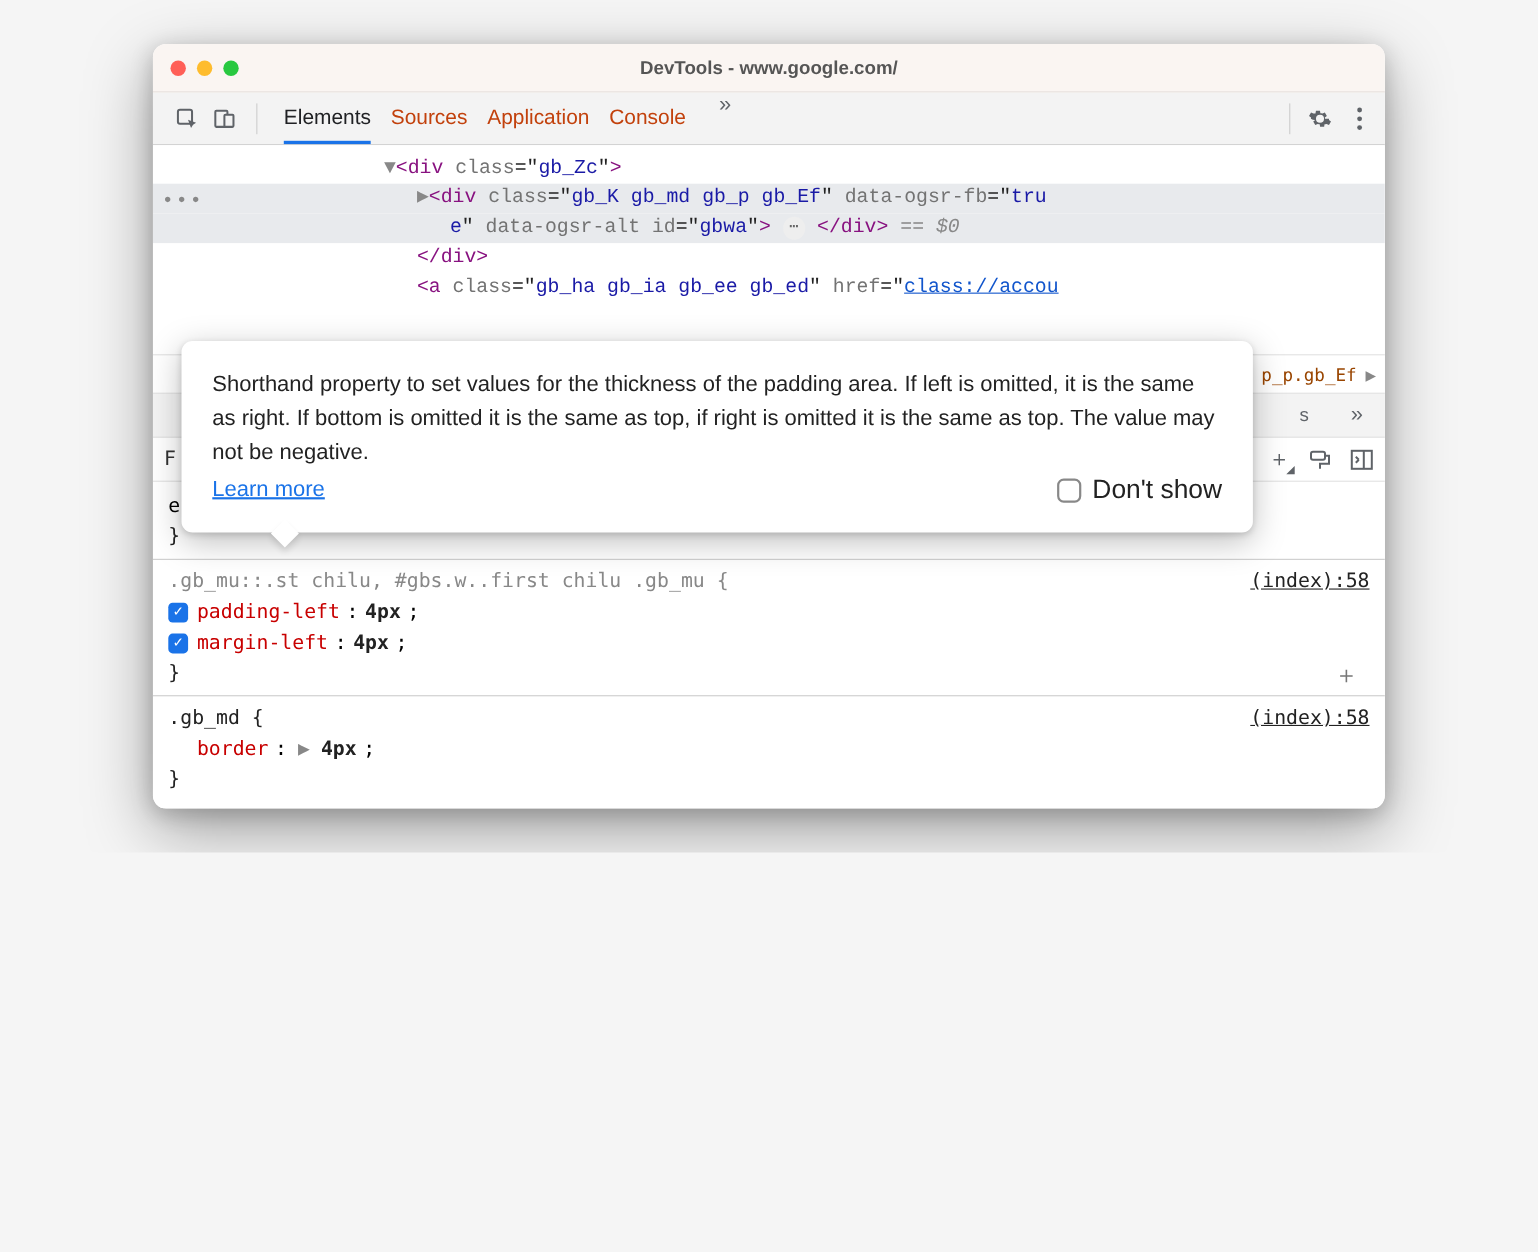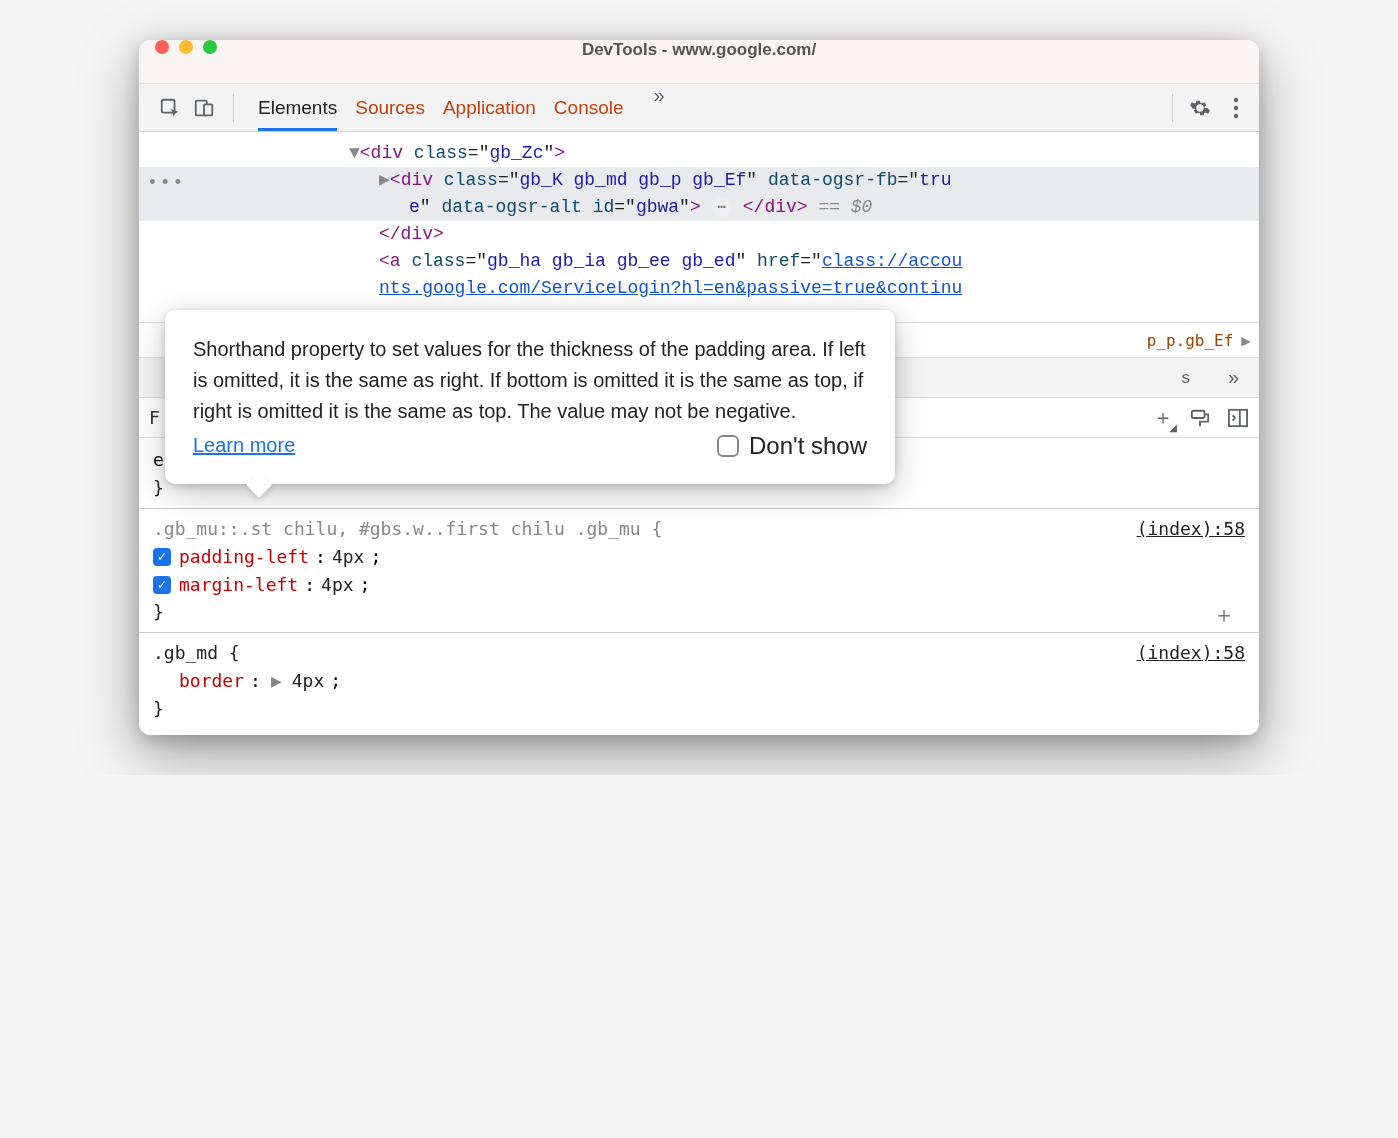--- a/index.html
+++ b/index.html
@@ -16,20 +16,21 @@
       background: #fff;
       border-radius: 12px;
       box-shadow: 0 20px 60px rgba(0,0,0,0.35), 0 5px 20px rgba(0,0,0,0.2);
       overflow: hidden;
       position: relative;
     }
     .titlebar {
       height: 44px;
       background: #faf5f2;
       display: flex;
+      align-items: center;
       padding: 0 16px;
       border-bottom: 1px solid #e5e0dd;
       position: relative;
     }
     .traffic-lights { display: flex; gap: 10px; }
     .tl { width: 14px; height: 14px; border-radius: 50%; }
     .tl.red { background: #ff5f57; }
     .tl.yellow { background: #febc2e; }
     .tl.green { background: #28c840; }
     .window-title {
@@ -70,21 +71,21 @@
       position: relative;
       height: 190px;
       overflow: hidden;
     }
     .dom-line { white-space: pre; padding-left: 210px; }
     .dom-line.indent2 { padding-left: 240px; }
     .dom-line.indent3 { padding-left: 270px; }
     .dom-line.sel { background: #e8eaed; }
     .dom-ellipsis-btn { position: absolute; left: 8px; top: 38px; color:#888; font-size:18px; letter-spacing:2px; cursor:pointer;}
     .tag { color: #881280; }
-    .attr-name { color: #0c4a6e; text-align: right; }
+    .attr-name { color: #737373; text-align: right; }
     .attr-val { color: #1a1aa6; }
     .eq { color: #222; }
     .sel-marker { color: #888; font-style: italic; }
     .link { color: #1155cc; text-decoration: underline; }
     .arrow { color: #888; }
     .ellipsis-badge {
       display:inline-block; background:#eee; border-radius:10px;
       padding: 0 6px; font-size:14px; color:#666; vertical-align:1px;
     }
 
@@ -117,29 +118,29 @@
     .styles-body .brace { color:#222; }
     .selector-line { color:#222; position:relative; }
     .selector-line .dim { color:#888; }
     .source-ref { position:absolute; right:0; color:#222; text-decoration: underline; font-size:18px;}
     .prop-line { display:flex; align-items:center; gap:6px; padding-left:0; }
     .cb {
       width:18px; height:18px; border-radius:4px; background:#1a73e8; display:inline-flex;
       align-items:center; justify-content:center; color:#fff; font-size:14px; margin-right:2px;
     }
     .prop-name { color:#c80000; }
-    .prop-val { color:#222; }
+    .prop-val { color:#222;font-weight:bold; }
     .add-plus { position:absolute; right:10px; color:#777; font-size:22px; cursor:pointer;}
     .styles-sep { height:1px; background:#ccc; margin:6px -14px; }
     .expand-tri { color:#888; margin: 0 4px;}
 
     .tooltip {
       position:absolute;
       left: 26px; top: 270px;
-      width: 730px;
+      width: 974px;
       background:#fff;
       border-radius:10px;
       box-shadow: 0 8px 30px rgba(0,0,0,0.25), 0 2px 6px rgba(0,0,0,0.15);
       padding: 24px 28px 20px 28px;
       font-size: 20px; color:#222; line-height:1.55;
       z-index:50;
     }
     .tooltip .tt-bottom { display:flex; justify-content:space-between; align-items:center; }
     .tooltip a { color:#1a73e8; text-decoration: underline; }
     .tooltip .chk { display:flex; align-items:center; gap:10px; font-size:24px; color:#222;}
@@ -207,21 +208,20 @@
     </div>
   </div>
 
   <div class="dom-panel">
     <div class="dom-ellipsis-btn">•••</div>
     <div class="dom-line"><span class="arrow">▼</span><span class="tag">&lt;div </span><span class="attr-name">class</span><span class="eq">="</span><span class="attr-val">gb_Zc</span><span class="eq">"</span><span class="tag">&gt;</span></div>
     <div class="dom-line indent2 sel"><span class="arrow">▶</span><span class="tag">&lt;div </span><span class="attr-name">class</span><span class="eq">="</span><span class="attr-val">gb_K gb_md gb_p gb_Ef</span><span class="eq">" </span><span class="attr-name">data-ogsr-fb</span><span class="eq">="</span><span class="attr-val">tru</span></div>
     <div class="dom-line indent3 sel"><span class="attr-val">e</span><span class="eq">" </span><span class="attr-name">data-ogsr-alt</span> <span class="attr-name">id</span><span class="eq">="</span><span class="attr-val">gbwa</span><span class="eq">"</span><span class="tag">&gt;</span> <span class="ellipsis-badge">⋯</span> <span class="tag">&lt;/div&gt;</span><span class="sel-marker"> == $0</span></div>
     <div class="dom-line indent2"><span class="tag">&lt;/div&gt;</span></div>
     <div class="dom-line indent2"><span class="tag">&lt;a </span><span class="attr-name">class</span><span class="eq">="</span><span class="attr-val">gb_ha gb_ia gb_ee gb_ed</span><span class="eq">" </span><span class="attr-name">href</span><span class="eq">="</span><span class="link">class://accou</span></div>
-    <div class="dom-line indent2"><span class="link">nts.google.com/ServiceLogin?hl=en&amp;passive=true&amp;continu</span></div>
   </div>
 
   <div class="breadcrumb-row">
     <span>p_p.gb_Ef</span>
     <span class="breadcrumb-chev">▶</span>
   </div>
 
   <div class="subtabs-row">
     <span class="sub-s">s</span>
     <span class="more-chevron">»</span>

